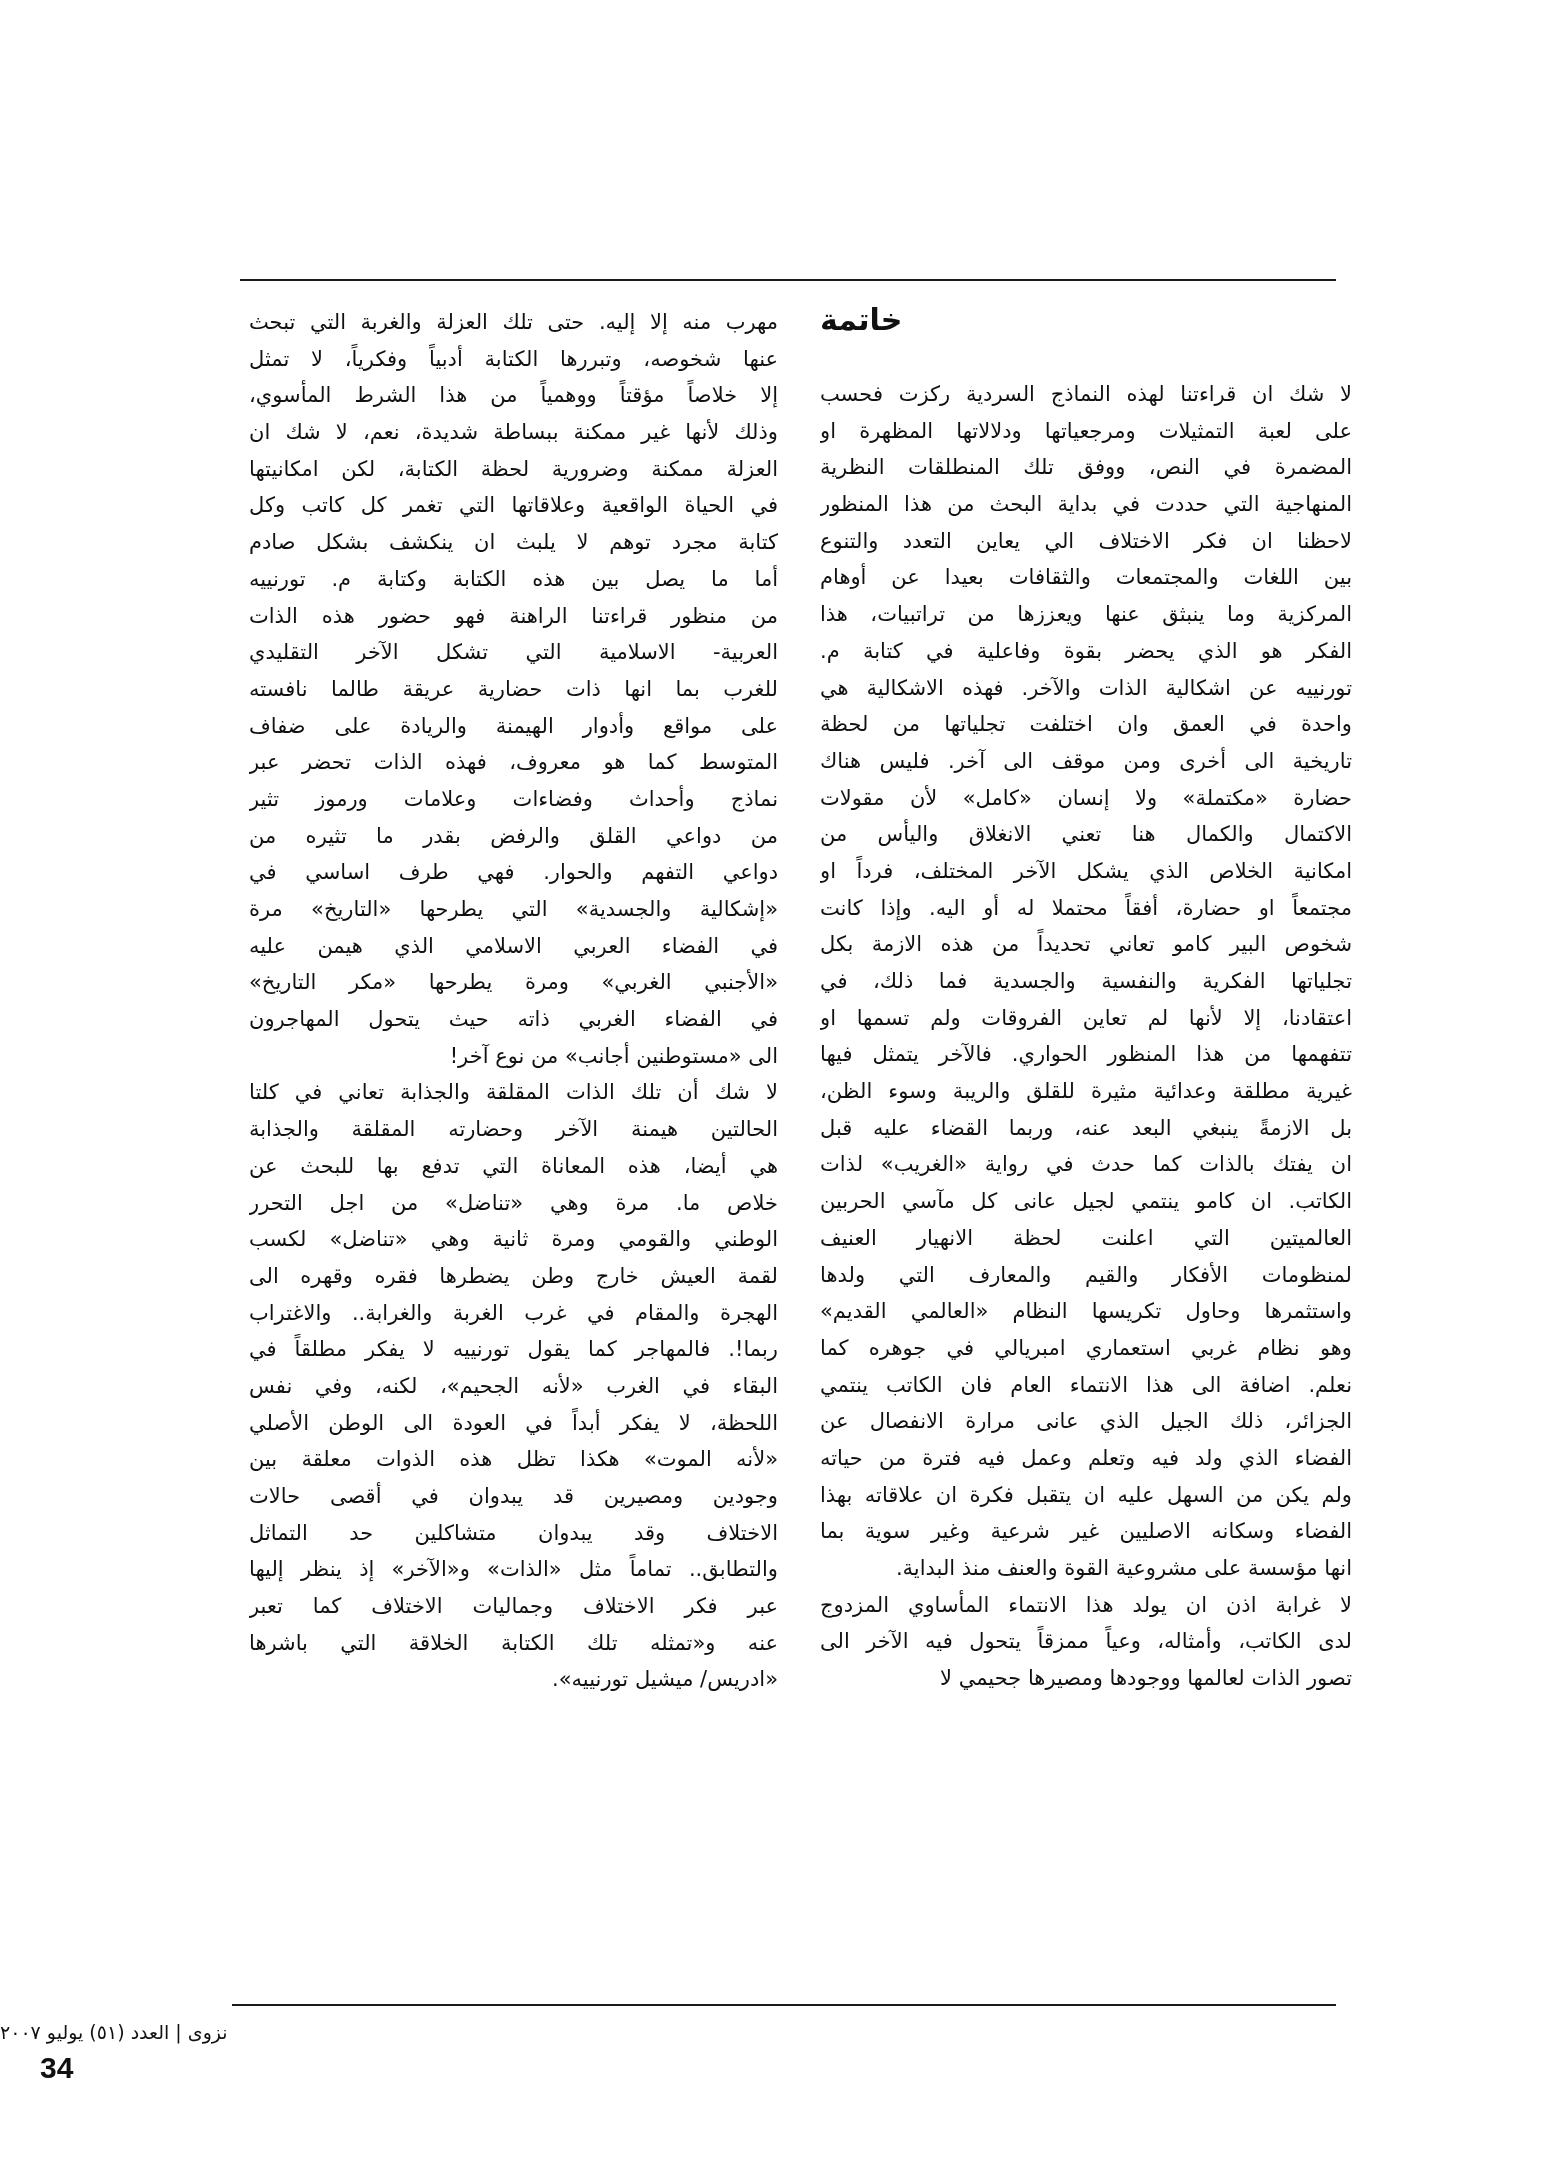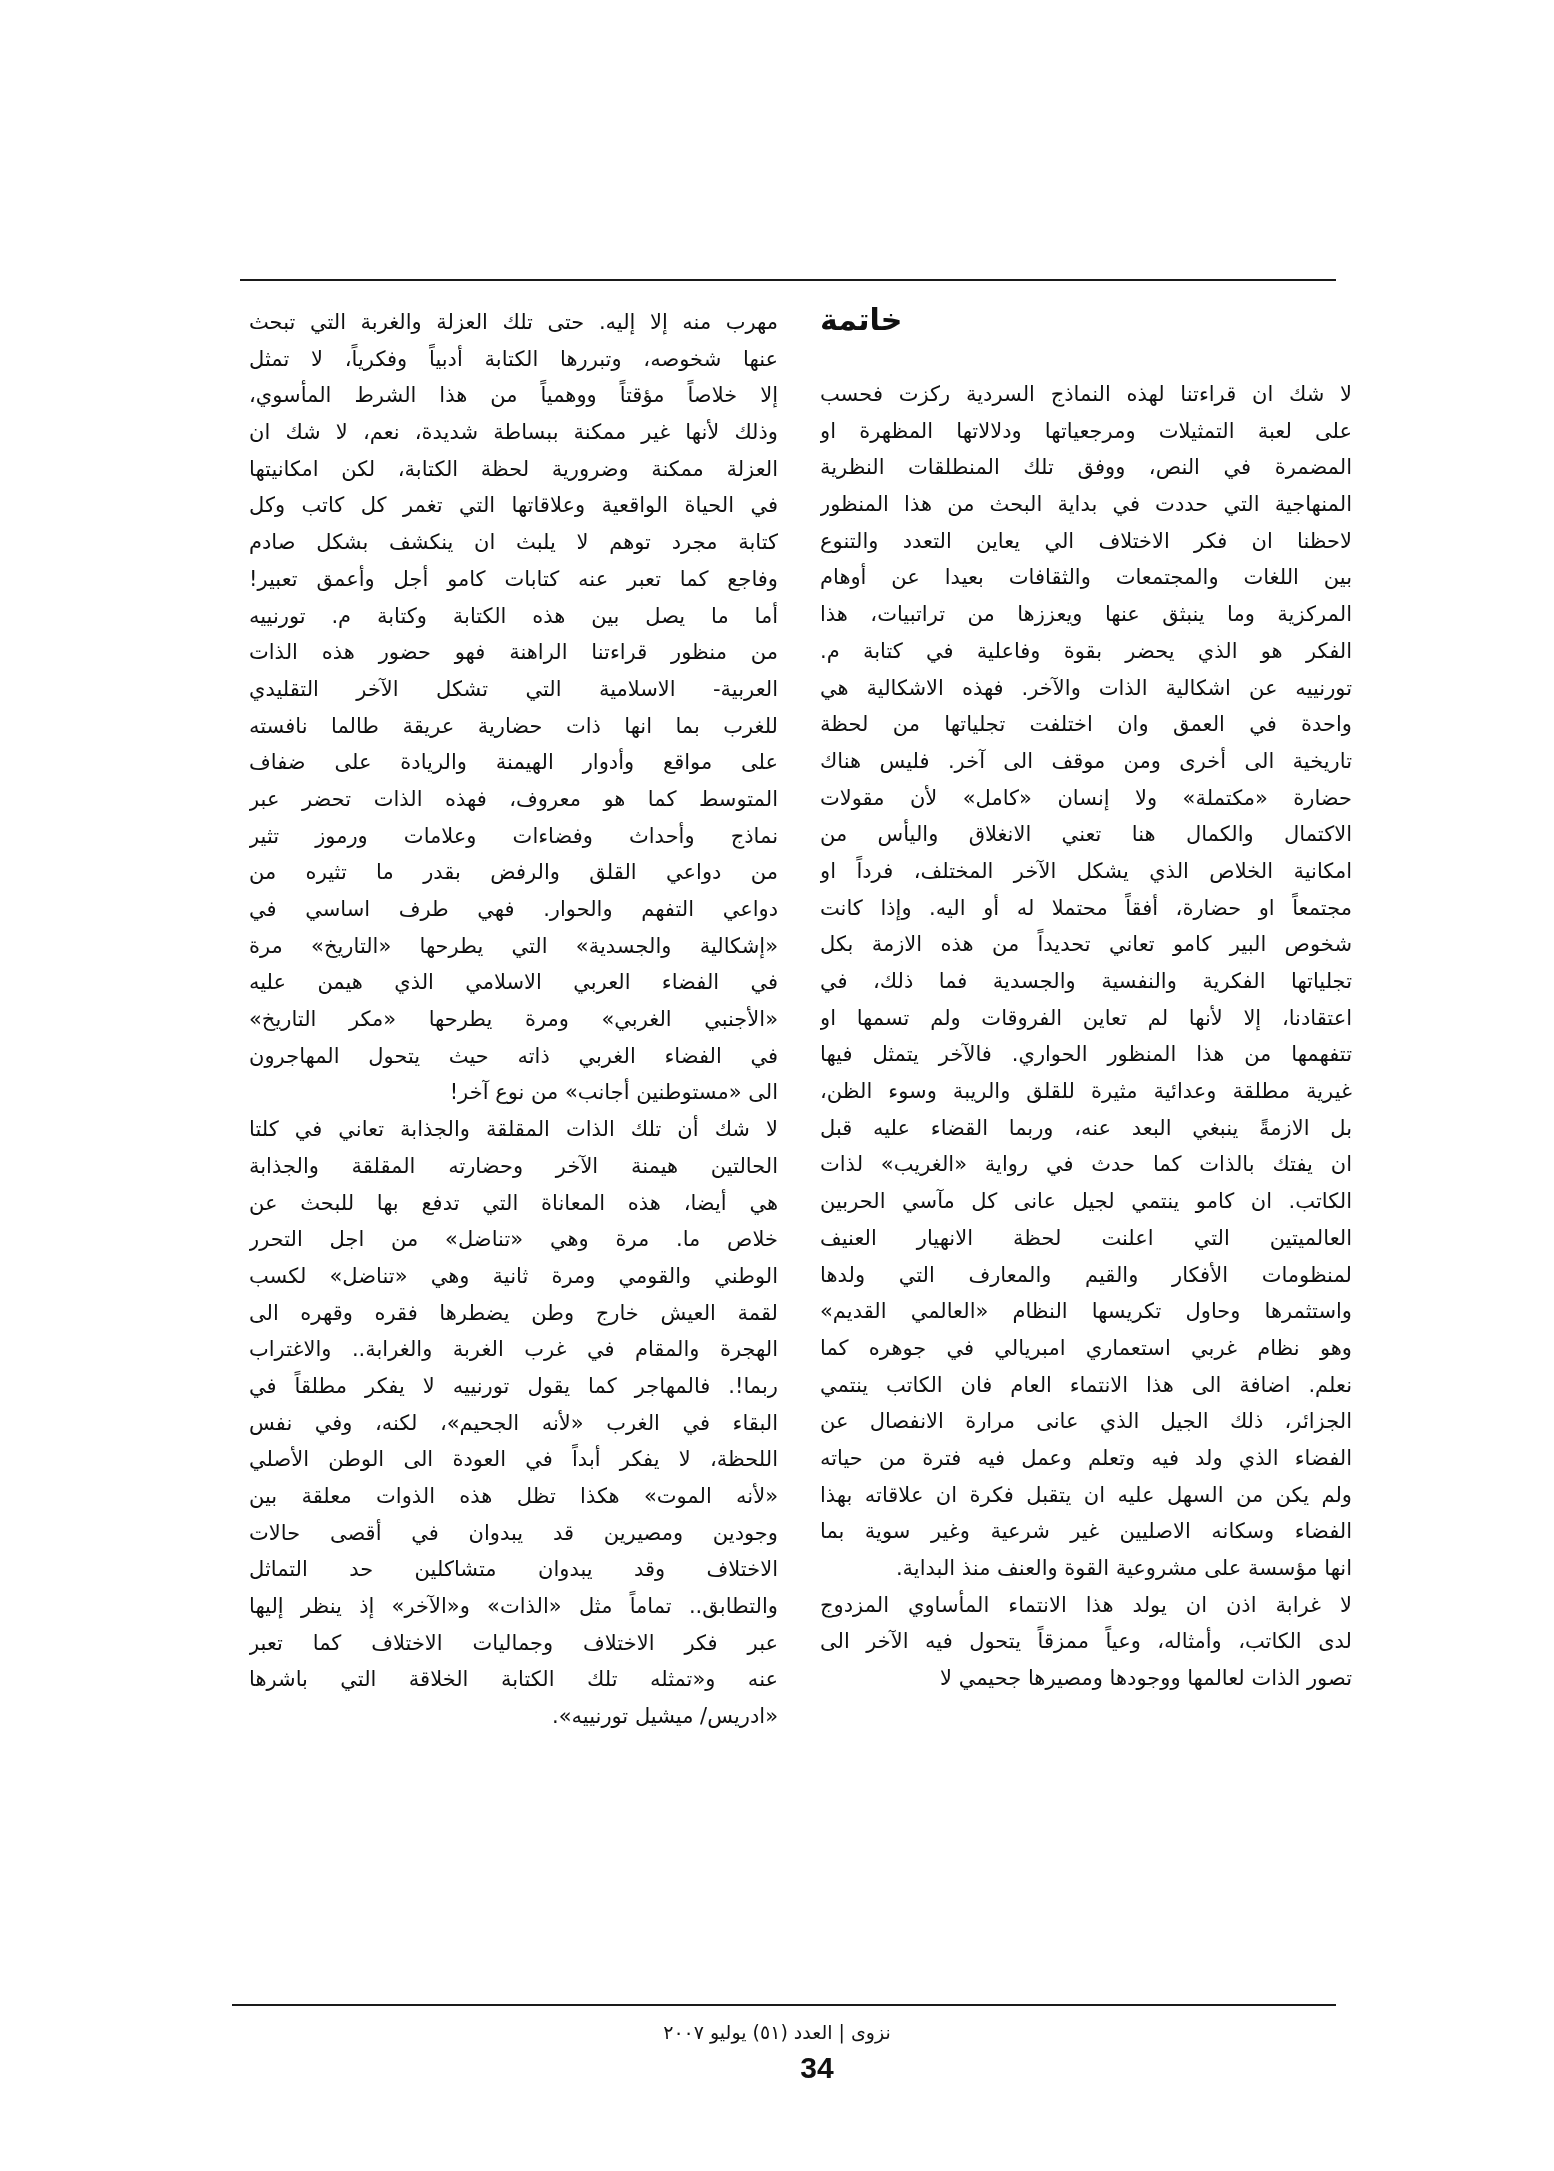--- a/index.html
+++ b/index.html
@@ -6,21 +6,21 @@
   body { width: 1554px; height: 2171px; position: relative; overflow: hidden; font-family: "DejaVu Sans", "Liberation Sans", sans-serif; color: #111111; }
   .rule { position: absolute; height: 2px; background: #1a1a1a; }
   .rule-top { left: 240px; top: 279px; width: 1096px; }
   .rule-bottom { left: 232px; top: 2004px; width: 1104px; }
   .col { position: absolute; direction: rtl; text-align: justify; margin-left: 17px; }
   .col-right { left: 803px; width: 532px; top: 300px; }
   .col-left { left: 232px; width: 529px; top: 304px; }
   .heading { font-family: "DejaVu Sans", sans-serif; font-weight: bold; font-size: 30px; line-height: 40px; height: 76px; margin: 0; text-align: left; }
   .line { display: block; font-size: 21px; line-height: 36.7px; height: 36.7px; white-space: nowrap; text-align: justify; text-align-last: justify; overflow: hidden; }
   .line.last { text-align-last: right; }
-  .footer { position: absolute; left: 0; width: 1554px; text-align: center; direction: rtl; }
+  .footer { position: absolute; left: 0; width: 1554px; text-align: left; direction: rtl; }
   .footer-issue { top: 2020px; font-size: 19px; line-height: 24px; }
   .footer-page { top: 2050px; font-size: 30px; font-weight: bold; line-height: 36px; direction: ltr; font-family: "Liberation Sans", sans-serif; margin-left: 40px; }
 </style>
 </head>
 <body>
 
 <div class="rule rule-top"></div>
 
 <div class="col col-right">
   <h2 class="heading">خاتمة</h2>
@@ -66,21 +66,20 @@
 
 <div class="col col-left">
   <div id="left-lines">
       <span class="line">مهرب منه إلا إليه. حتى تلك العزلة والغربة التي تبحث</span>
       <span class="line">عنها شخوصه، وتبررها الكتابة أدبياً وفكرياً، لا تمثل</span>
       <span class="line">إلا خلاصاً مؤقتاً ووهمياً من هذا الشرط المأسوي،</span>
       <span class="line">وذلك لأنها غير ممكنة ببساطة شديدة، نعم، لا شك ان</span>
       <span class="line">العزلة ممكنة وضرورية لحظة الكتابة، لكن امكانيتها</span>
       <span class="line">في الحياة الواقعية وعلاقاتها التي تغمر كل كاتب وكل</span>
       <span class="line">كتابة مجرد توهم لا يلبث ان ينكشف بشكل صادم</span>
-      <span class="line">وفاجع كما تعبر عنه كتابات كامو أجل وأعمق تعبير!</span>
       <span class="line">أما ما يصل بين هذه الكتابة وكتابة م. تورنييه</span>
       <span class="line">من منظور قراءتنا الراهنة فهو حضور هذه الذات</span>
       <span class="line">العربية- الاسلامية التي تشكل الآخر التقليدي</span>
       <span class="line">للغرب بما انها ذات حضارية عريقة طالما نافسته</span>
       <span class="line">على مواقع وأدوار الهيمنة والريادة على ضفاف</span>
       <span class="line">المتوسط كما هو معروف، فهذه الذات تحضر عبر</span>
       <span class="line">نماذج وأحداث وفضاءات وعلامات ورموز تثير</span>
       <span class="line">من دواعي القلق والرفض بقدر ما تثيره من</span>
       <span class="line">دواعي التفهم والحوار. فهي طرف اساسي في</span>
       <span class="line">«إشكالية والجسدية» التي يطرحها «التاريخ» مرة</span>

